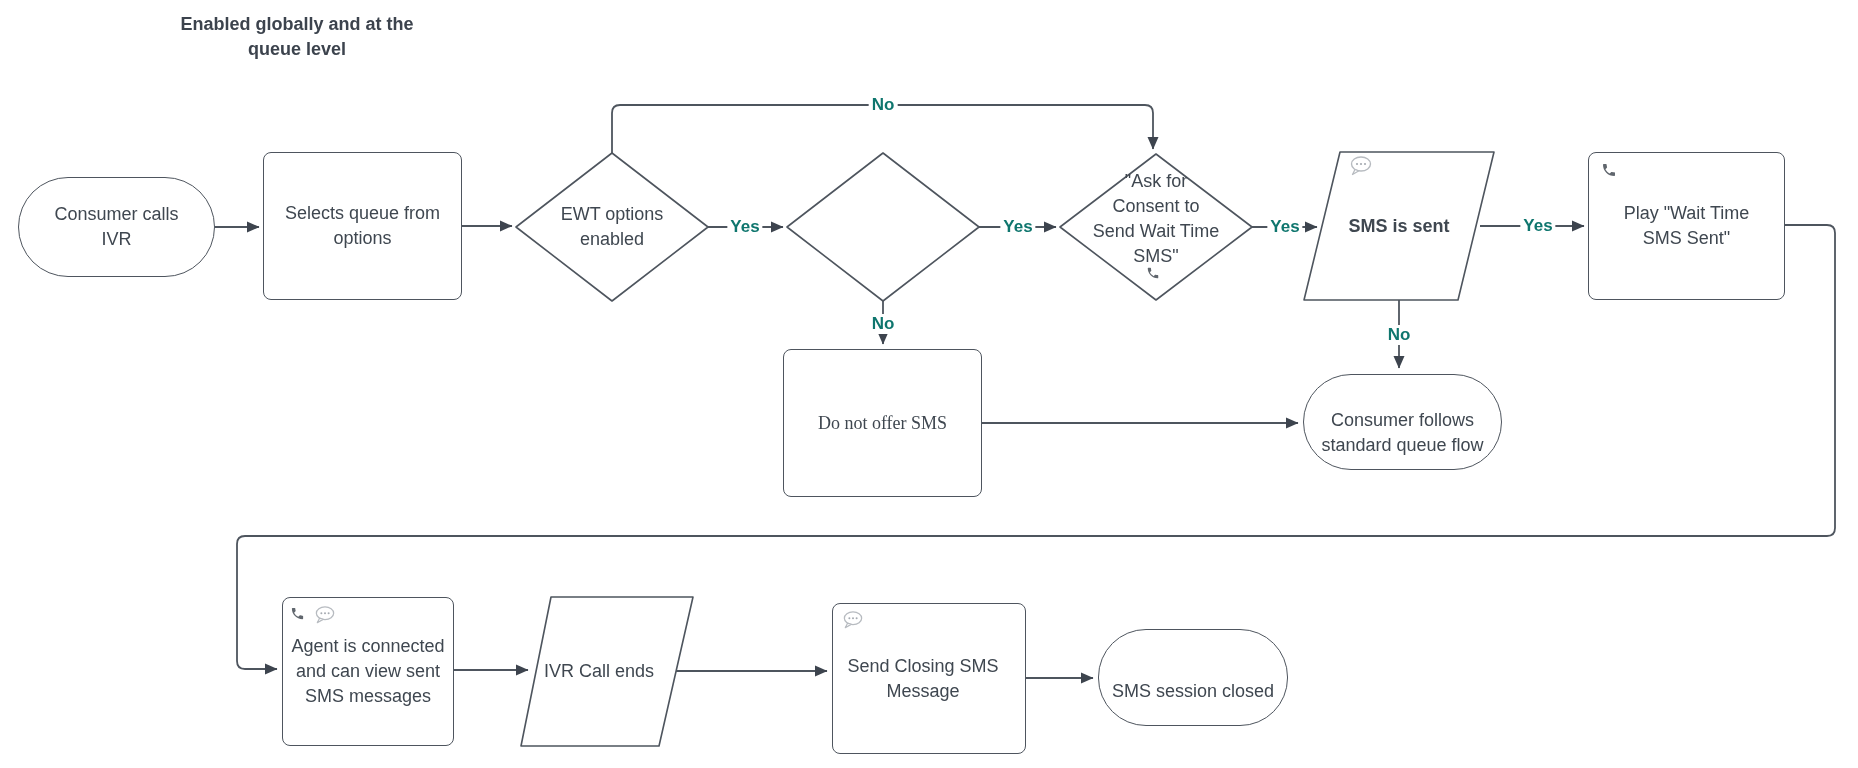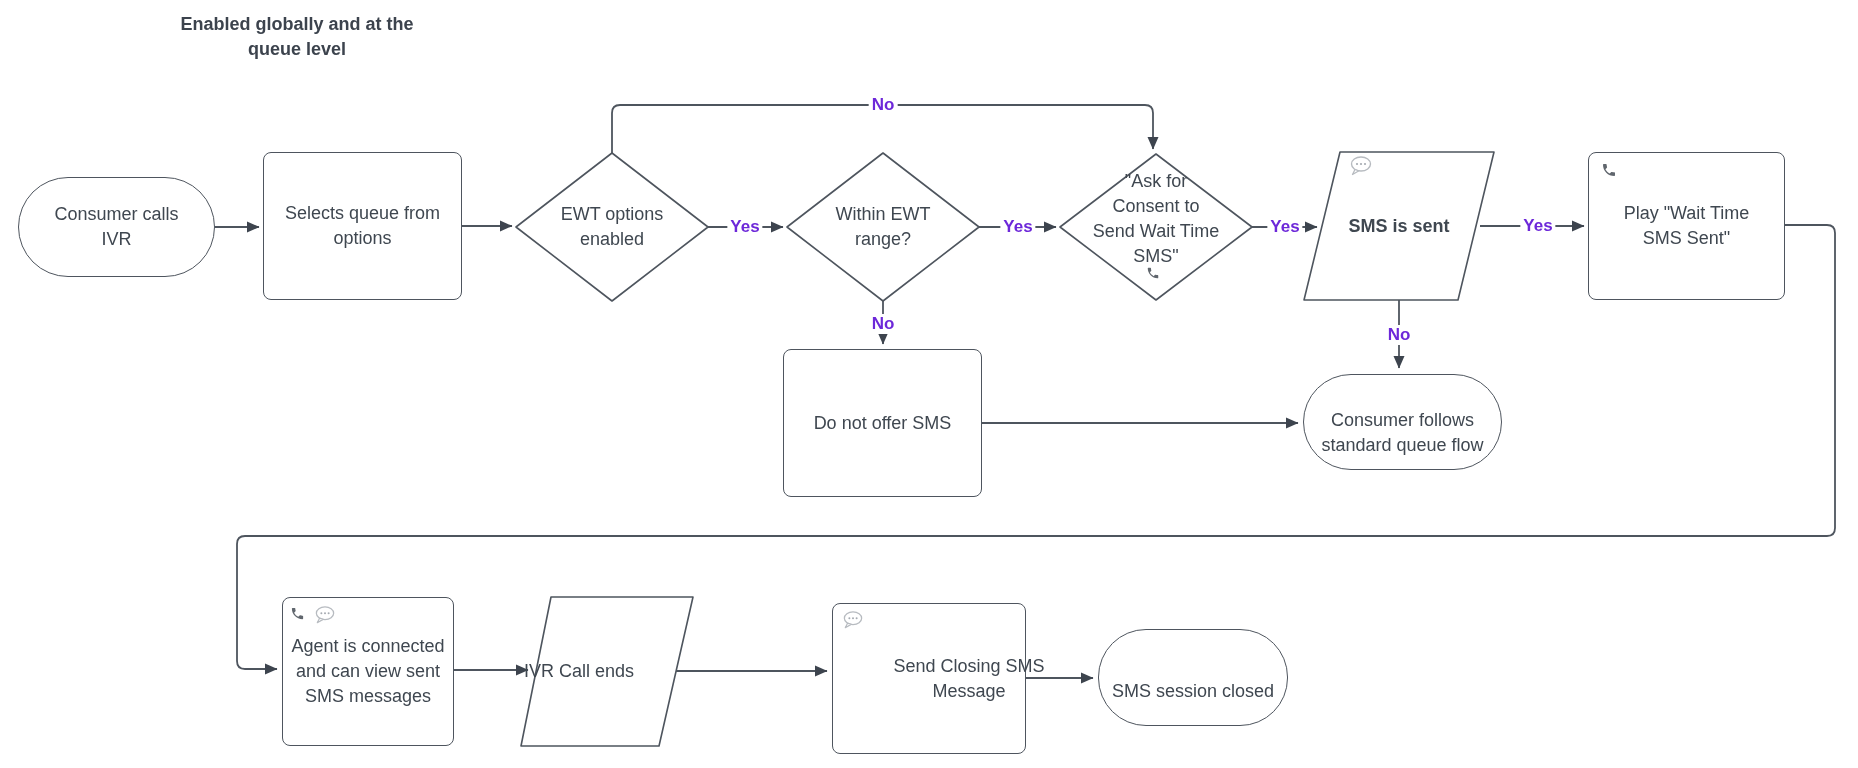--- a/index.html
+++ b/index.html
@@ -18,21 +18,21 @@
   }
   .rect{border-radius:8px;}
   .stadium{border-radius:60px;}
   .nodetext{
     position:absolute;display:flex;align-items:center;justify-content:center;
     text-align:center;color:#3f4750;font-size:18px;line-height:25px;box-sizing:border-box;
   }
   .edgelabel{
     position:absolute;transform:translate(-50%,-50%);
     background:#ffffff;padding:0 3px;
-    font-size:17px;font-weight:bold;color:#6d28d9;white-space:nowrap;
+    font-size:17px;font-weight:bold;color:#0f766e;white-space:nowrap;
   }
   .icon{position:absolute;}
   svg .edge{fill:none;stroke:#4e555e;stroke-width:1.8;}
   svg .shape{fill:#ffffff;stroke:#4e555e;stroke-width:1.6;stroke-linejoin:round;}
 </style>
 </head>
 <body>
 
 <div class="canvas">
 
@@ -73,29 +73,28 @@
   <div class="node rect" style="left:1588px;top:152px;width:197px;height:148px;"></div>
   <div class="node rect" style="left:783px;top:349px;width:199px;height:148px;"></div>
   <div class="node stadium" style="left:1303px;top:374px;width:199px;height:96px;border-radius:48px;"></div>
   <div class="node rect" style="left:282px;top:597px;width:172px;height:149px;"></div>
   <div class="node rect" style="left:832px;top:603px;width:194px;height:151px;"></div>
   <div class="node stadium" style="left:1098px;top:629px;width:190px;height:97px;border-radius:48px;"></div>
 
   <div class="nodetext" style="left:18px;top:177px;width:197px;height:100px;padding:0 20px;">Consumer calls IVR</div>
   <div class="nodetext" style="left:263px;top:152px;width:199px;height:148px;padding:0 10px;">Selects queue from options</div>
   <div class="nodetext" style="left:532px;top:187px;width:160px;height:80px;padding:0 20px;">EWT options enabled</div>
-  <div class="nodetext" style="left:803px;top:187px;width:160px;height:80px;padding:0 20px;">Within EWT range?</div>
   <div class="nodetext" style="left:1091px;top:156px;width:130px;height:126px;">"Ask for Consent to Send Wait Time SMS"</div>
   <div class="nodetext" style="left:1326px;top:190px;width:146px;height:72px;font-weight:bold;">SMS is sent</div>
   <div class="nodetext" style="left:1588px;top:152px;width:197px;height:148px;padding:0 20px;">Play "Wait Time SMS Sent"</div>
-  <div class="nodetext" style="left:783px;top:349px;width:199px;height:148px;padding:0 8px;">Do not offer SMS</div>
+  <div class="nodetext" style="left:783px;top:349px;width:199px;height:148px;padding:0 8px;font-family:Liberation Serif, serif;">Do not offer SMS</div>
   <div class="nodetext" style="left:1303px;top:374px;width:199px;height:96px;padding:0 12px;margin-top:11px;">Consumer follows standard queue flow</div>
   <div class="nodetext" style="left:282px;top:597px;width:172px;height:149px;padding:0 0;">Agent is connected and can view sent SMS messages</div>
-  <div class="nodetext" style="left:508px;top:637px;width:142px;height:68px;">IVR Call ends</div>
-  <div class="nodetext" style="left:872px;top:603px;width:194px;height:151px;padding:0 8px;">Send Closing SMS Message</div>
+  <div class="nodetext" style="left:528px;top:637px;width:142px;height:68px;">IVR Call ends</div>
+  <div class="nodetext" style="left:826px;top:603px;width:194px;height:151px;padding:0 8px;">Send Closing SMS Message</div>
   <div class="nodetext" style="left:1098px;top:629px;width:190px;height:124px;padding:0 8px;">SMS session closed</div>
 
   <span class="edgelabel" style="left:883px;top:105px;">No</span>
   <span class="edgelabel" style="left:745px;top:227px;">Yes</span>
   <span class="edgelabel" style="left:1018px;top:227px;">Yes</span>
   <span class="edgelabel" style="left:883px;top:324px;">No</span>
   <span class="edgelabel" style="left:1285px;top:227px;">Yes</span>
   <span class="edgelabel" style="left:1538px;top:226px;">Yes</span>
   <span class="edgelabel" style="left:1399px;top:335px;">No</span>
 

